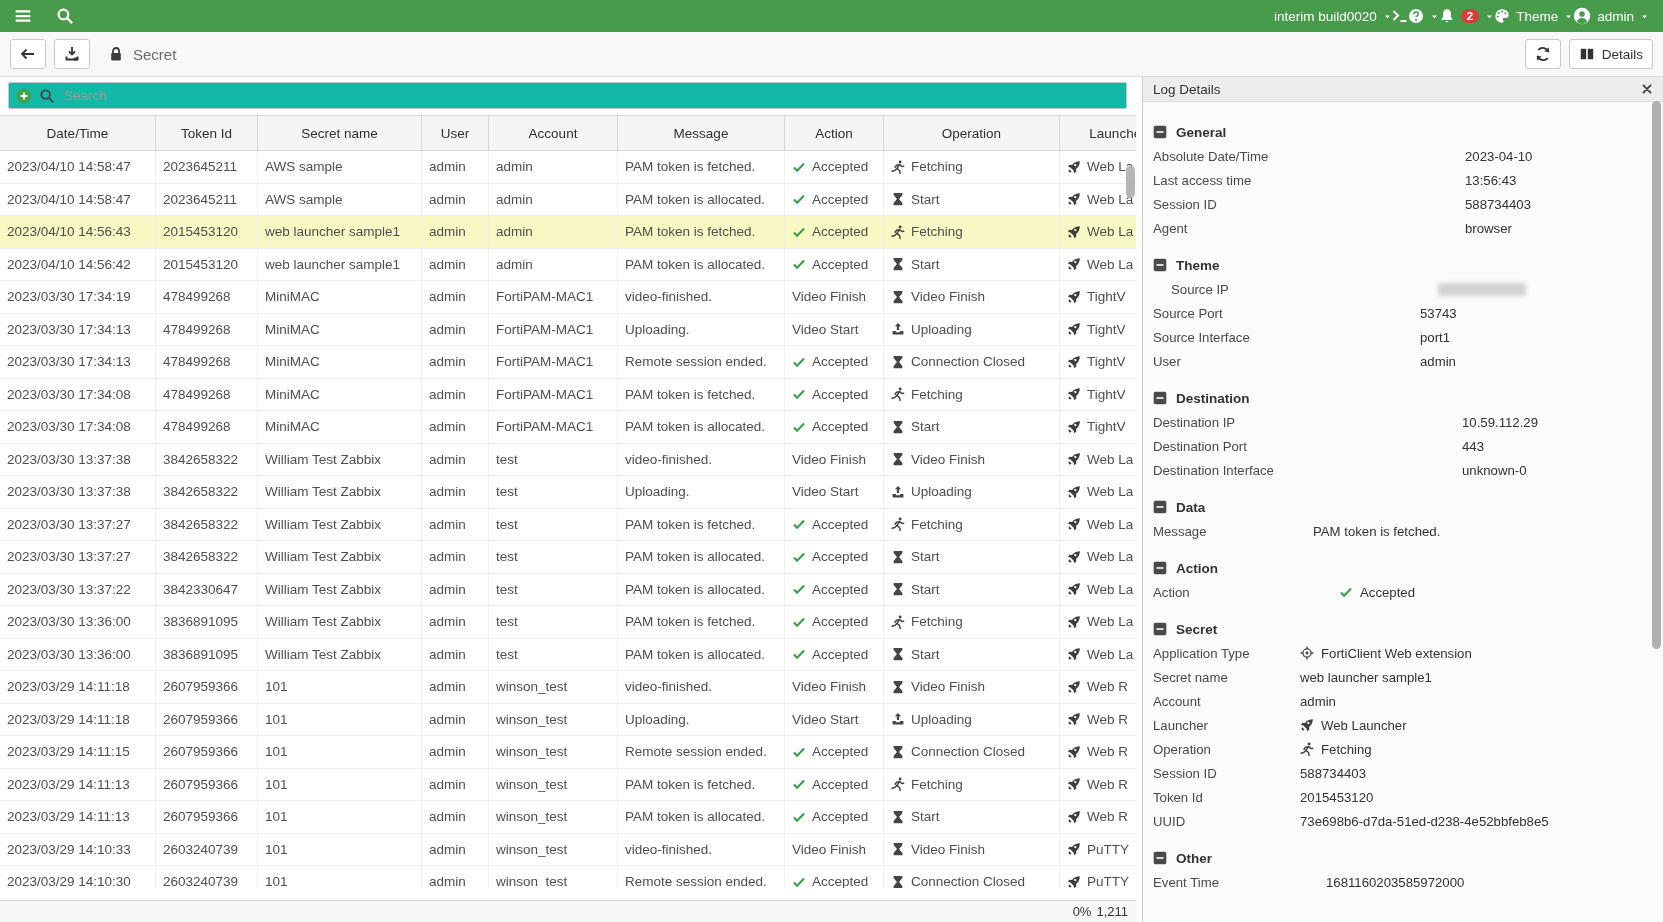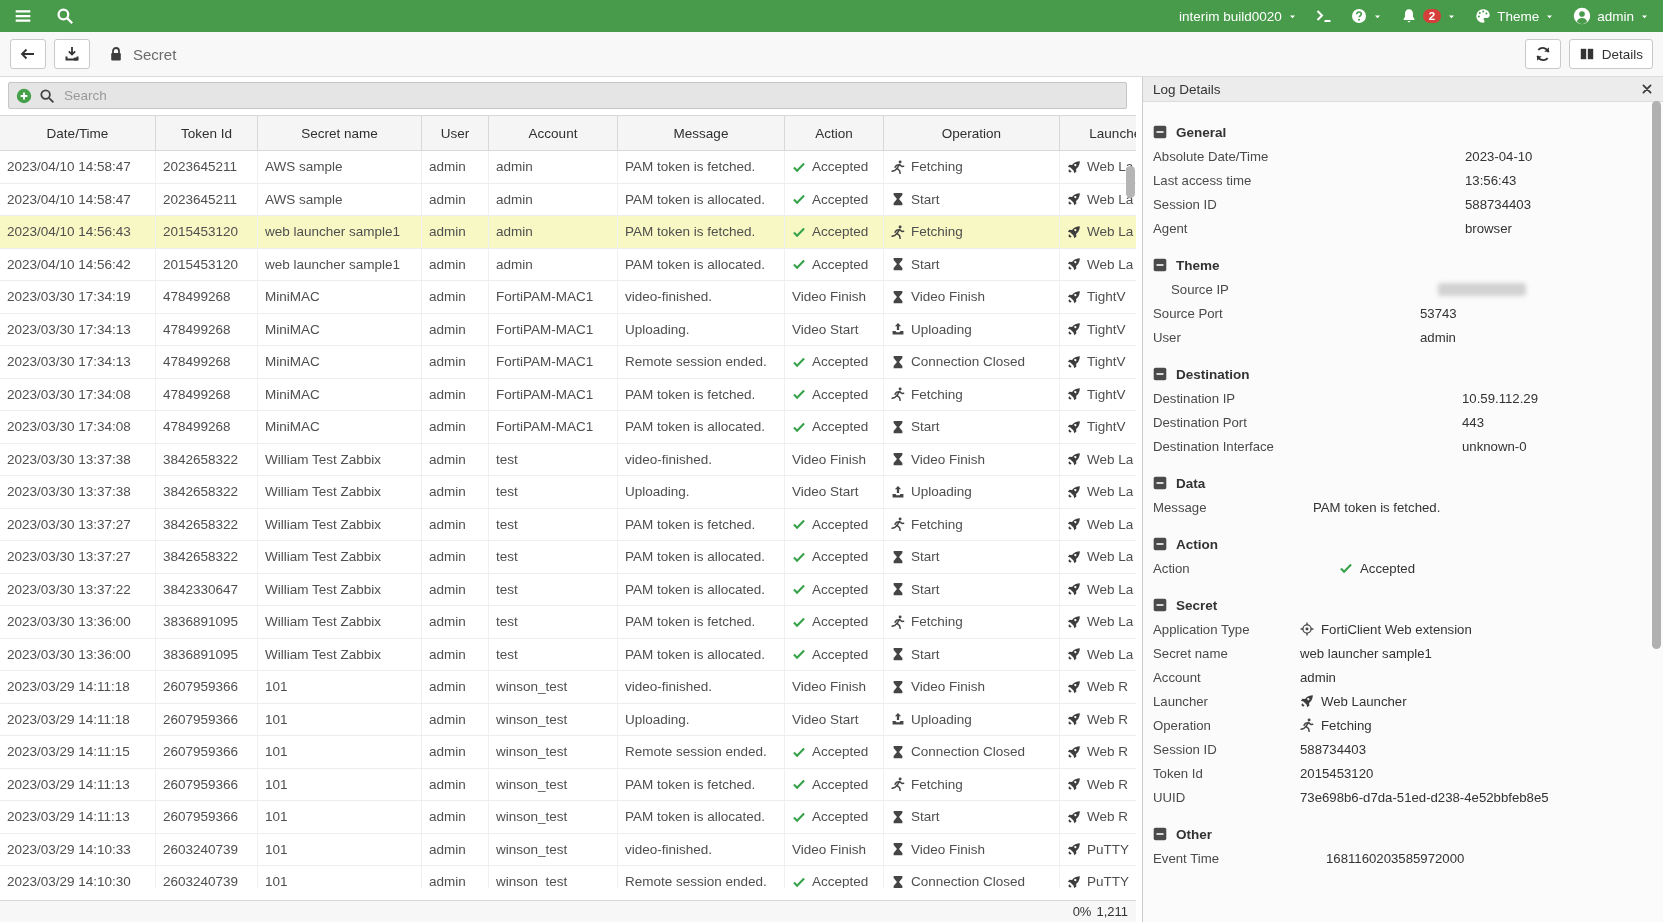--- a/index.html
+++ b/index.html
@@ -2,41 +2,41 @@
 <html><head>
 <meta charset="utf-8">
 <style>
   html,body{margin:0;padding:0;background:#fff;}
   .app{position:relative;width:1663px;height:922px;overflow:hidden;background:#fff;
        font-family:"Liberation Sans",sans-serif;color:#333;}
   
   .navbar{position:absolute;top:0;left:0;right:0;height:32px;background:#489b4a;
           display:flex;align-items:center;justify-content:space-between;padding:0 14px;box-sizing:border-box;}
   .nav-left{display:flex;align-items:center;gap:24px;}
-  .nav-right{display:flex;align-items:center;gap:19px;color:#fff;font-size:13.5px;}
+  .nav-right{display:flex;align-items:center;color:#fff;font-size:13.5px;}
   .nav-item{display:flex;align-items:center;gap:6px;cursor:pointer;}
   .icon{display:inline-flex;align-items:center;justify-content:center;line-height:0;}
   .icon svg{width:14px;height:14px;}
   .i16 svg{width:16px;height:16px;}
   .i18 svg{width:18px;height:18px;}
   .i12 svg{width:12px;height:12px;}
   .i9 svg{width:9px;height:9px;}
   .badge{background:#d43f3a;color:#fff;border-radius:9px;font-size:11.5px;padding:1px 6px;font-weight:bold;}
   
   .toolbar{position:absolute;top:32px;left:0;right:0;height:45px;background:#f8f8f8;
            border-bottom:1px solid #dcdcdc;display:flex;align-items:center;justify-content:space-between;
            padding:0 10px;box-sizing:border-box;}
   .tb-group{display:flex;align-items:center;gap:8px;}
   .btn{background:#fff;border:1px solid #c9c9c9;border-radius:3px;height:30px;display:flex;
        align-items:center;gap:7px;padding:0 9px;font-size:13.5px;color:#333;cursor:pointer;box-sizing:border-box;}
   .page-title{display:flex;align-items:center;gap:9px;color:#6b6b6b;font-size:15px;margin-left:10px;}
   
   .main{position:absolute;top:77px;left:0;width:1136px;bottom:0;overflow:hidden;background:#fff;}
   .searchbar{position:absolute;top:5px;left:8px;width:1119px;height:27px;border:1px solid #c5c5c5;
-             border-radius:2px;background:#e5e5e5;display:flex;align-items:center;gap:7px;padding:0 7px;box-sizing:border-box;}
+             border-radius:2px;background:#14b8a6;display:flex;align-items:center;gap:7px;padding:0 7px;box-sizing:border-box;}
   .searchbar input{border:none;outline:none;flex:1;font-size:13.5px;color:#333;background:transparent;
                    font-family:"Liberation Sans",sans-serif;}
   .searchbar input::placeholder{color:#9a9a9a;}
   .tablewrap{position:absolute;top:38px;left:0;width:1136px;height:785px;overflow:hidden;}
   .thead{display:flex;width:1176px;height:36px;background:#f5f5f5;border-top:1px solid #d8d8d8;
          border-bottom:1px solid #d8d8d8;box-sizing:border-box;}
   .th{display:flex;align-items:center;justify-content:center;font-size:13.5px;color:#2f2f2f;
       border-right:1px solid #d8d8d8;box-sizing:border-box;cursor:pointer;white-space:nowrap;overflow:hidden;}
   .tbody{width:1176px;height:737px;overflow:hidden;}
   .trow{display:flex;height:32.5px;border-bottom:1px solid #ededed;background:#fff;box-sizing:border-box;cursor:pointer;}
@@ -1332,20 +1332,26 @@
               <span class="redacted"></span>
             </span>
           </div>
           <div class="d-row">
             <span class="d-label" style="width: 267px;">Source Port</span>
             <span class="d-val">
               <span>53743</span>
             </span>
           </div>
           <div class="d-row">
+            <span class="d-label" style="width: 267px;">Source Interface</span>
+            <span class="d-val">
+              <span>port1</span>
+            </span>
+          </div>
+          <div class="d-row">
             <span class="d-label" style="width: 267px;">User</span>
             <span class="d-val">
               <span>admin</span>
             </span>
           </div>
         </div>
         <div class="d-section">
           <div class="d-sec-h">
             <span class="icon">
               <svg viewBox="0 0 16 16">

